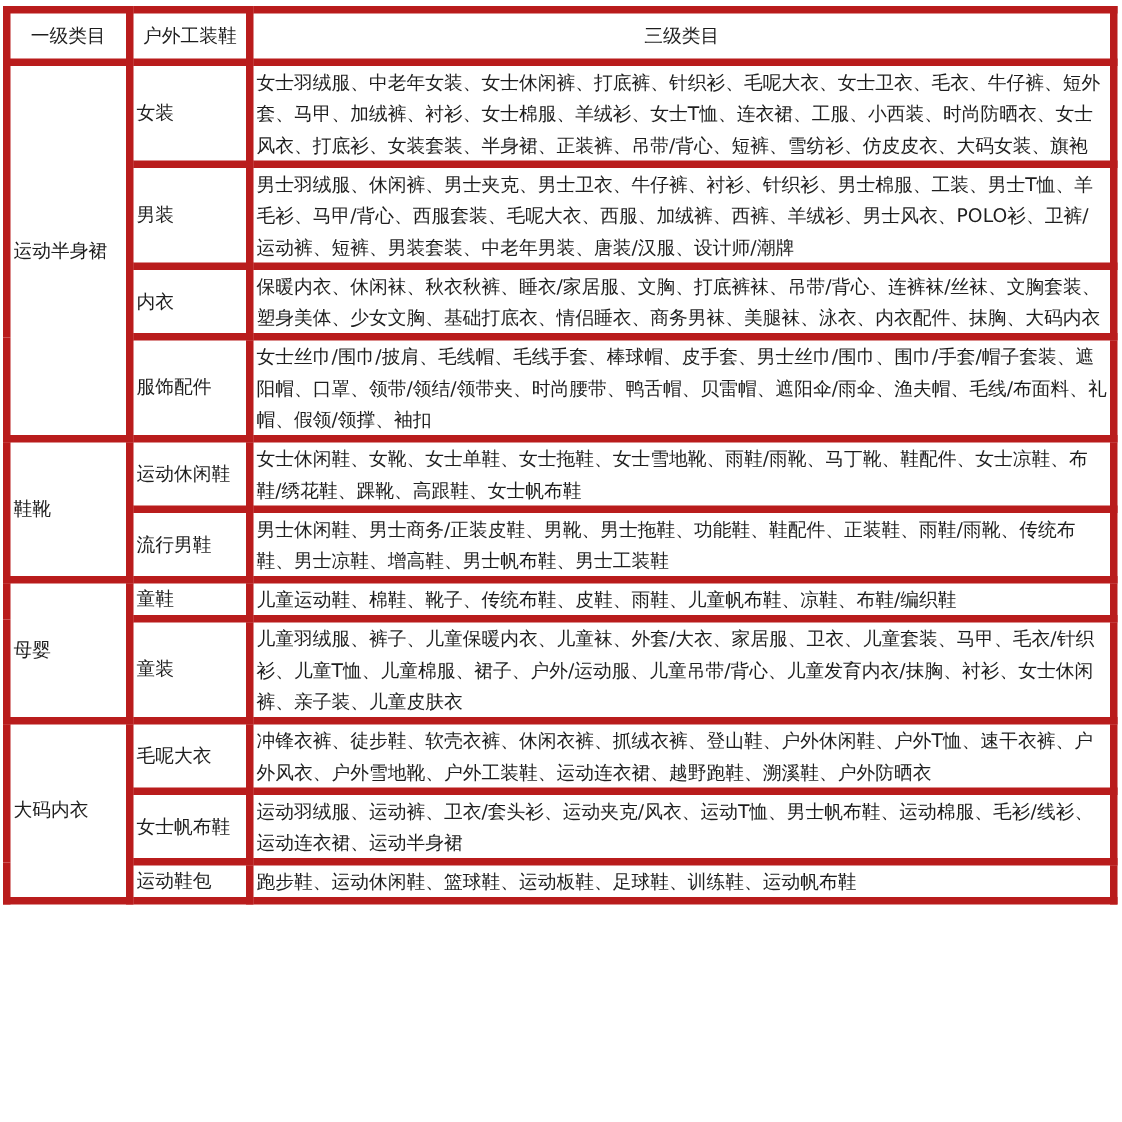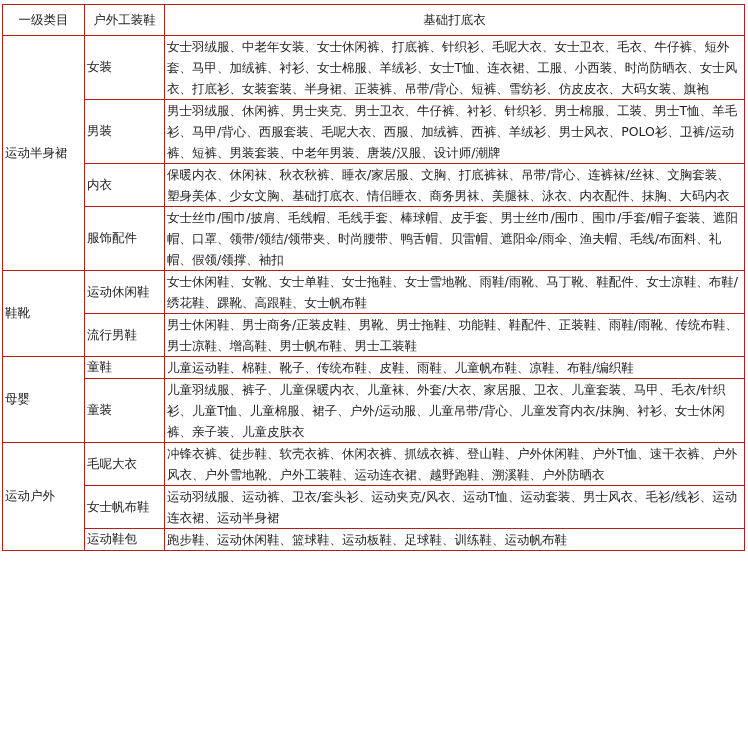--- a/index.html
+++ b/index.html
@@ -7,21 +7,21 @@
   table.cat {
     position: absolute; left: 2px; top: 4px;
     width: 743px;
     border-collapse: collapse;
     font-family: "DejaVu Sans", "Liberation Sans", sans-serif;
     font-size: 12.5px;
     color: #1e1e1e;
     table-layout: fixed;
   }
   table.cat td, table.cat th {
-    border: 1px solid #b91c1c;
+    border: 5px solid #b91c1c;
     padding: 0 2px;
     vertical-align: middle;
     font-weight: normal;
     text-align: left;
   }
   table.cat tr.head th { height: 30px; text-align: center; }
   table.cat col.c1 { width: 82px; }
   table.cat col.c2 { width: 80px; }
   td.leaf { line-height: 21px; padding-top: 2px; padding-bottom: 2px; }
 </style>
@@ -31,21 +31,21 @@
 <table class="cat">
   <colgroup>
       <col class="c1">
       <col class="c2">
       <col class="c3">
     </colgroup>
   <tbody>
       <tr class="head">
     <th>一级类目</th>
     <th>户外工装鞋</th>
-    <th>基础打底衣</th>
+    <th>三级类目</th>
   </tr>
 
   <tr>
     <td rowspan="4">运动半身裙</td>
     <td>女装</td>
     <td class="leaf">女士羽绒服、中老年女装、女士休闲裤、打底裤、针织衫、毛呢大衣、女士卫衣、毛衣、牛仔裤、短外套、马甲、加绒裤、衬衫、女士棉服、羊绒衫、女士T恤、连衣裙、工服、小西装、时尚防晒衣、女士风衣、打底衫、女装套装、半身裙、正装裤、吊带/背心、短裤、雪纺衫、仿皮皮衣、大码女装、旗袍</td>
   </tr>
   <tr>
     <td>男装</td>
     <td class="leaf">男士羽绒服、休闲裤、男士夹克、男士卫衣、牛仔裤、衬衫、针织衫、男士棉服、工装、男士T恤、羊毛衫、马甲/背心、西服套装、毛呢大衣、西服、加绒裤、西裤、羊绒衫、男士风衣、POLO衫、卫裤/运动裤、短裤、男装套装、中老年男装、唐装/汉服、设计师/潮牌</td>
@@ -73,26 +73,26 @@
     <td rowspan="2">母婴</td>
     <td>童鞋</td>
     <td class="leaf">儿童运动鞋、棉鞋、靴子、传统布鞋、皮鞋、雨鞋、儿童帆布鞋、凉鞋、布鞋/编织鞋</td>
   </tr>
   <tr>
     <td>童装</td>
     <td class="leaf">儿童羽绒服、裤子、儿童保暖内衣、儿童袜、外套/大衣、家居服、卫衣、儿童套装、马甲、毛衣/针织衫、儿童T恤、儿童棉服、裙子、户外/运动服、儿童吊带/背心、儿童发育内衣/抹胸、衬衫、女士休闲裤、亲子装、儿童皮肤衣</td>
   </tr>
 
   <tr>
-    <td rowspan="3">运动户外</td>
+    <td rowspan="3">大码内衣</td>
     <td>毛呢大衣</td>
     <td class="leaf">冲锋衣裤、徒步鞋、软壳衣裤、休闲衣裤、抓绒衣裤、登山鞋、户外休闲鞋、户外T恤、速干衣裤、户外风衣、户外雪地靴、户外工装鞋、运动连衣裙、越野跑鞋、溯溪鞋、户外防晒衣</td>
   </tr>
   <tr>
     <td>女士帆布鞋</td>
-    <td class="leaf">运动羽绒服、运动裤、卫衣/套头衫、运动夹克/风衣、运动T恤、运动套装、男士风衣、毛衫/线衫、运动连衣裙、运动半身裙</td>
+    <td class="leaf">运动羽绒服、运动裤、卫衣/套头衫、运动夹克/风衣、运动T恤、男士帆布鞋、运动棉服、毛衫/线衫、运动连衣裙、运动半身裙</td>
   </tr>
   <tr>
     <td>运动鞋包</td>
     <td class="leaf">跑步鞋、运动休闲鞋、篮球鞋、运动板鞋、足球鞋、训练鞋、运动帆布鞋</td>
   </tr>
 </tbody>
   </table>
 
 </body></html>

